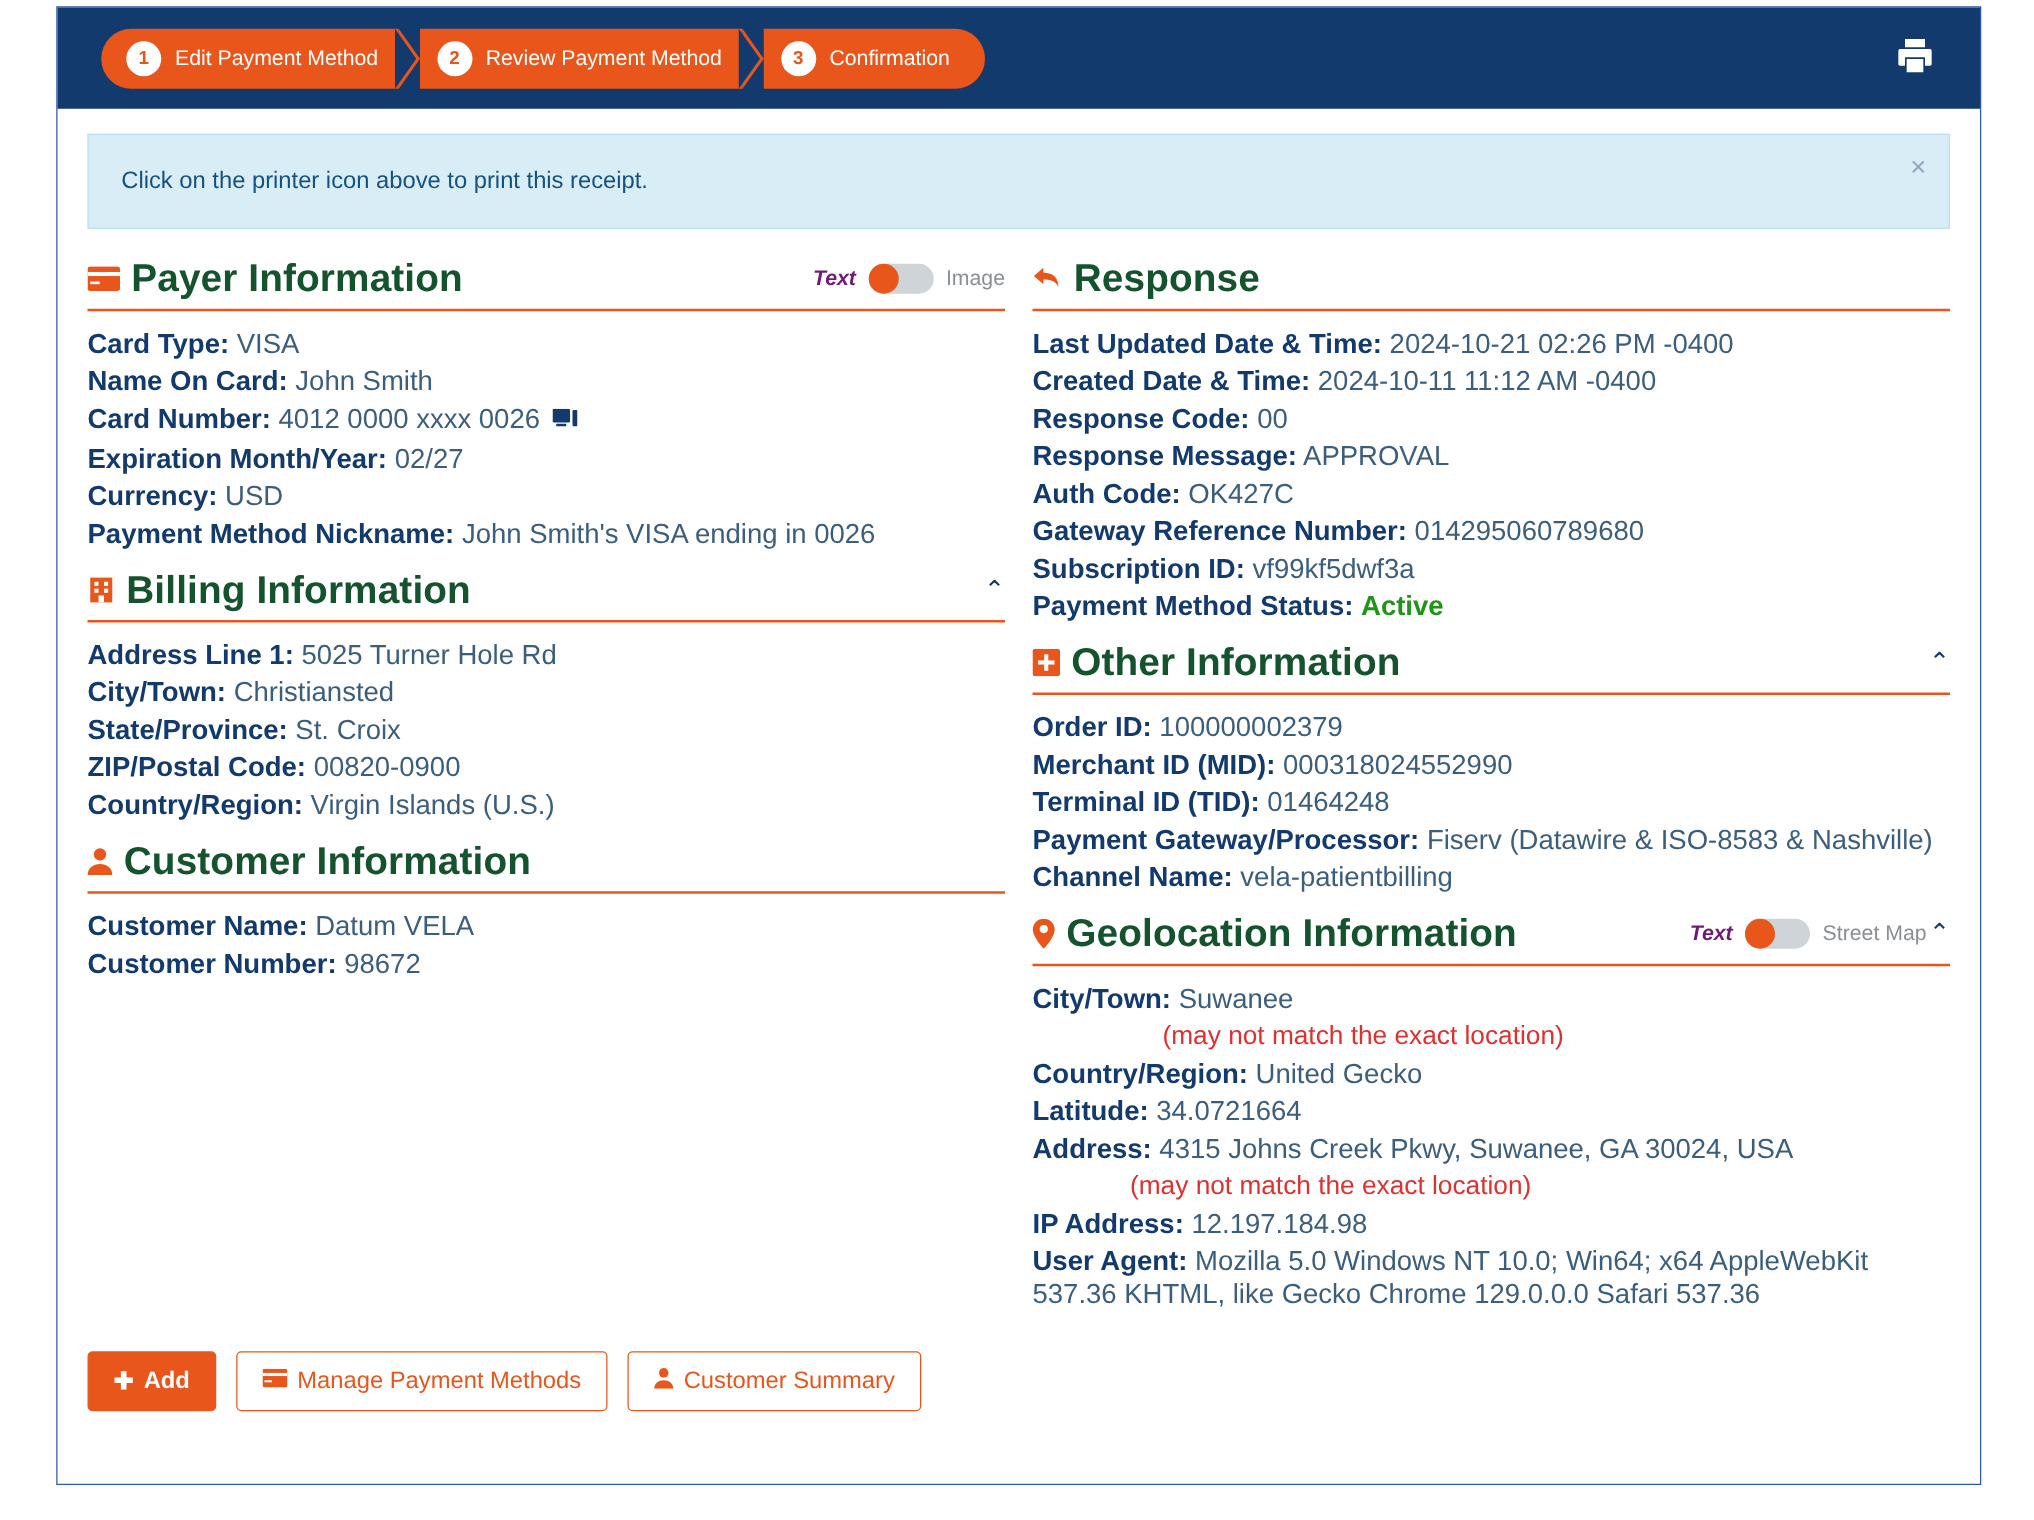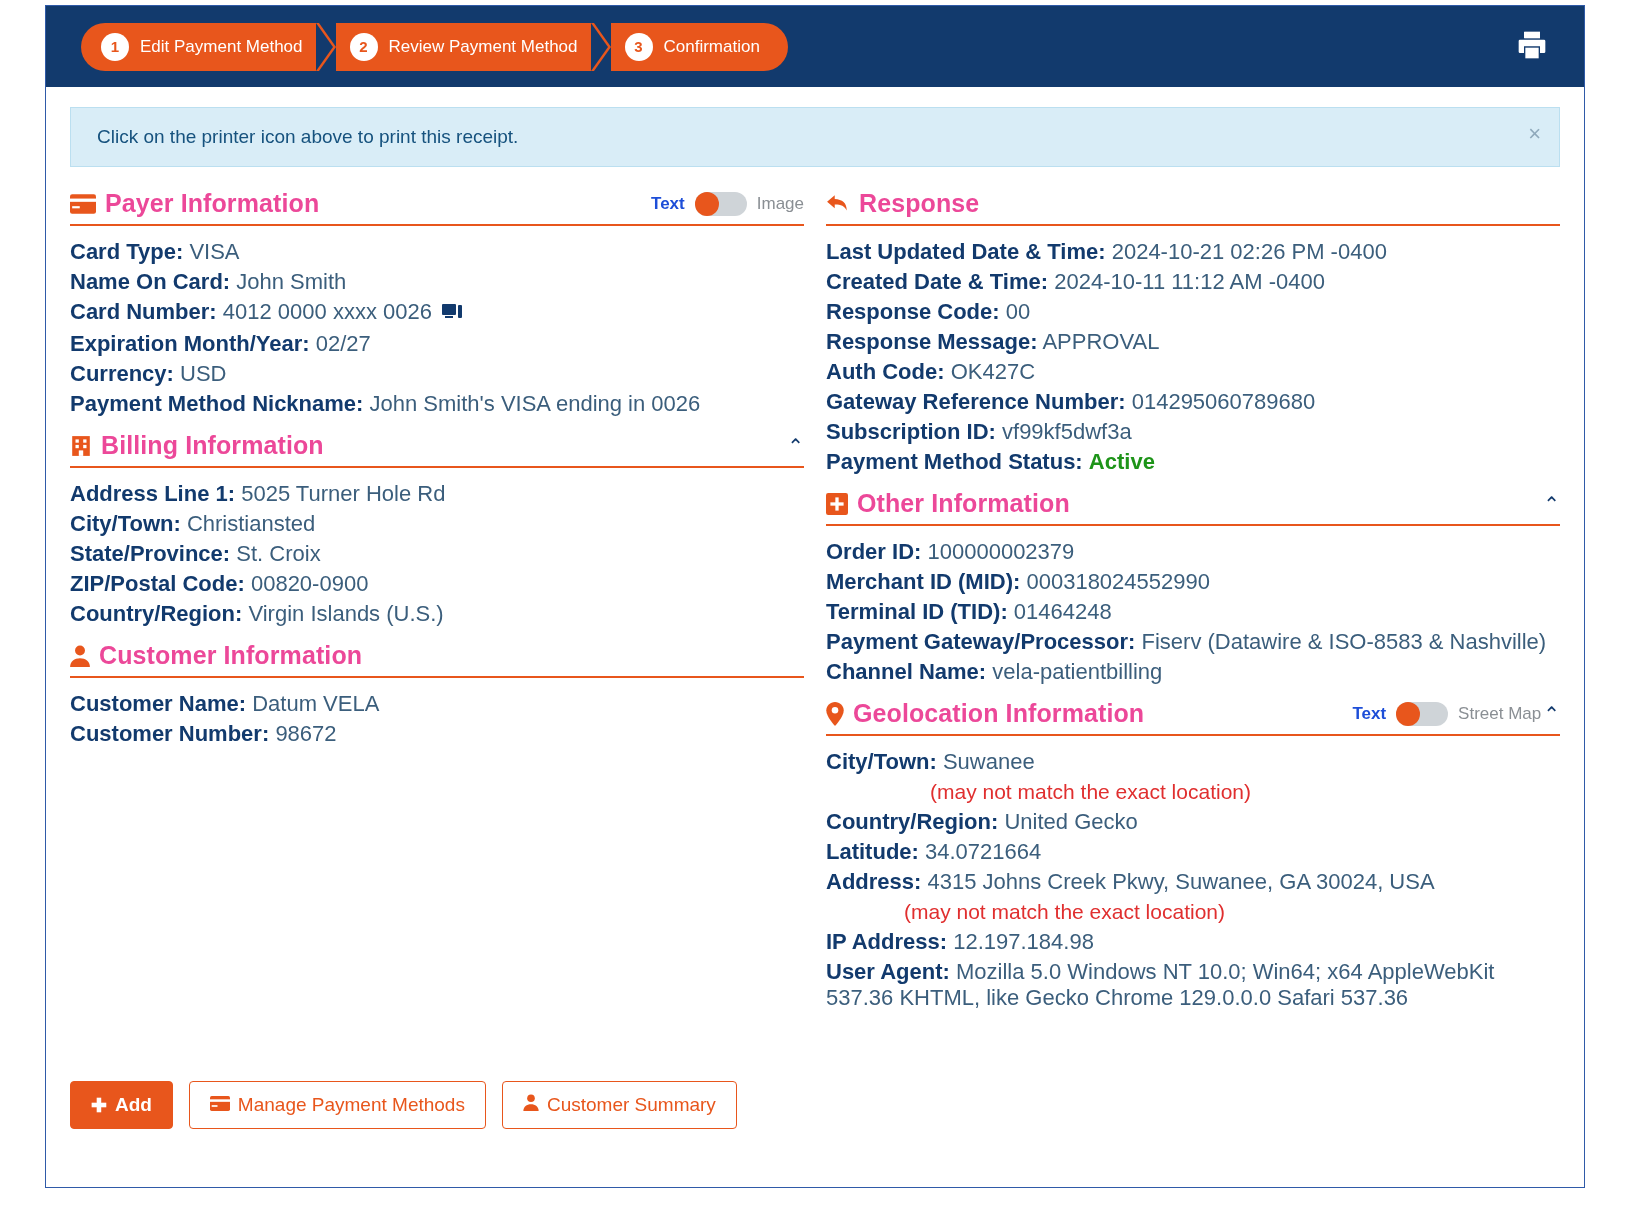--- a/index.html
+++ b/index.html
@@ -84,21 +84,21 @@
 
   
   .alert {
     margin: 20px 24px 0 24px;
     background: #d9edf7;
     border: 1px solid #bbdff0;
     color: #16527e;
     font-size: 19px;
     padding: 22px 26px;
     position: relative;
-    height: 60px;
+    height: 76px;
     display: flex;
     align-items: center;
   }
   .alert .close {
     position: absolute;
     right: 18px; top: 13px;
     color: #8fa9bb;
     font-size: 22px;
     cursor: pointer;
   }
@@ -114,22 +114,22 @@
   .sec-head {
     display: flex;
     align-items: center;
     border-bottom: 2px solid #e8561c;
     padding-bottom: 6px;
     margin-top: 14px;
     position: relative;
   }
   .sec-head:first-child { margin-top: 0; }
   .sec-title {
-    color: #ec4899;
-    font-size: 25px;
+    color: #14532d;
+    font-size: 31px;
     font-weight: bold;
     letter-spacing: .1px;
   }
   .sec-icon {
     color: #e8561c;
     margin-right: 9px;
     display: inline-flex;
     align-items: center;
   }
   .caret {
@@ -143,21 +143,21 @@
   
   .toggle-wrap {
     margin-left: auto;
     display: flex;
     align-items: center;
     gap: 10px;
     font-size: 17px;
     color: #123a6d;
   }
   .toggle-wrap .off { color: #8a8f94; }
-  .toggle-wrap .on { color: #1d4ed8; font-weight: bold; }
+  .toggle-wrap .on { color: #701a75; font-weight: bold; font-style: italic; }
   .switch {
     width: 52px; height: 24px;
     border-radius: 12px;
     background: #cfd4d8;
     position: relative;
     cursor: pointer;
   }
   .switch .knob {
     position: absolute;
     width: 24px; height: 24px;

